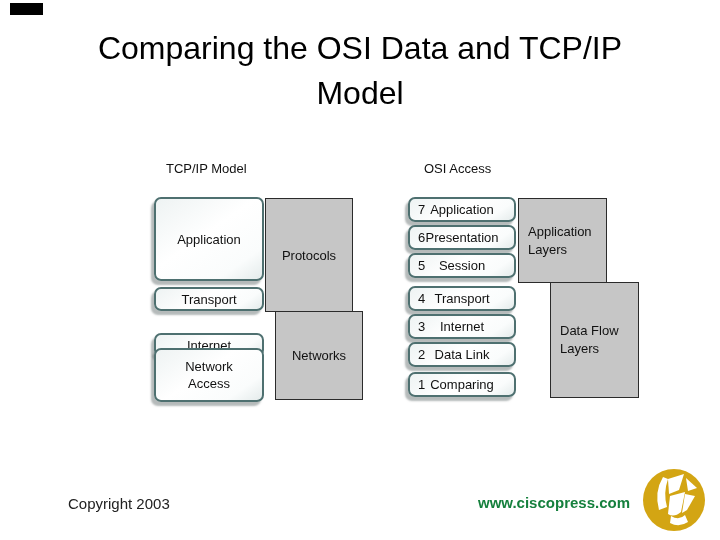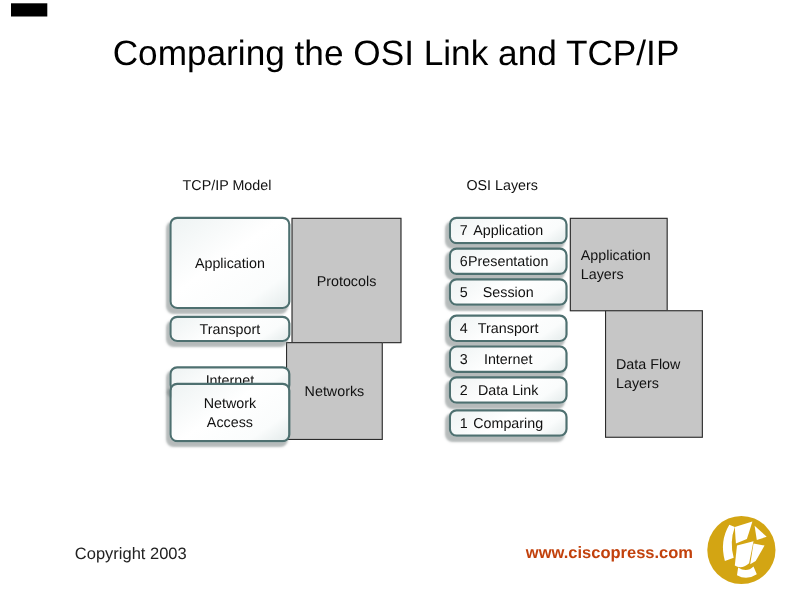--- a/index.html
+++ b/index.html
@@ -20,22 +20,22 @@
   #tcpip-heading{left:166px;top:161px;}
   #osi-heading{left:424px;top:161px;}
 
   .gray-panel{
     position:absolute;background:#c6c6c6;border:1px solid #2b2b2b;
     box-sizing:border-box;z-index:1;display:flex;align-items:center;
     font-size:13px;color:#111;
   }
   .gray-panel.centered{justify-content:center;text-align:center;}
   .gray-panel.left-lab{padding-left:9px;line-height:18px;}
-  #panel-protocols{left:265px;top:198px;width:100px;height:114px;}
-  #panel-networks{left:260px;top:311px;width:88px;height:89px;}
+  #panel-protocols{left:265px;top:198px;width:88px;height:114px;}
+  #panel-networks{left:275px;top:311px;width:88px;height:89px;}
   #panel-app-layers{left:518px;top:198px;width:89px;height:85px;}
   #panel-dataflow-layers{left:518px;top:282px;width:89px;height:116px;margin-left:32px;}
 
   .layer-box{
     position:absolute;box-sizing:border-box;z-index:2;
     background:linear-gradient(145deg,#eef3f3 0%,#ffffff 45%,#fafcfc 80%,#e4ebeb 100%);
     border:2px solid #4e7070;border-radius:7px;
     box-shadow:-3px 4px 2px rgba(120,130,130,0.55);
     display:flex;align-items:center;justify-content:center;
     font-size:13px;color:#111;text-align:center;
@@ -60,35 +60,36 @@
   .osi-box .layer-num{
     position:absolute;left:8px;top:0;height:100%;display:flex;align-items:center;
     font-size:13px;color:#111;
   }
 
   .footer-copyright{
     position:absolute;left:68px;top:495px;font-size:15px;color:#222;
   }
   .footer-site{
     position:absolute;left:478px;top:494px;width:146px;
-    font-size:15px;font-weight:bold;color:#c2410c;white-space:nowrap;
+    font-size:15px;font-weight:bold;color:#15803d;white-space:nowrap;
   }
   .logo{position:absolute;left:641px;top:466px;width:67px;height:67px;z-index:3;}
 </style>
 </head>
 <body>
 
 <div class="corner-mark"></div>
 
 <div class="slide-title">
-  <div>Comparing the OSI Link and TCP/IP</div>
+  <div>Comparing the OSI Data and TCP/IP</div>
+  <div>Model</div>
 </div>
 
 <div class="model-heading" id="tcpip-heading">TCP/IP Model</div>
-<div class="model-heading" id="osi-heading">OSI Layers</div>
+<div class="model-heading" id="osi-heading">OSI Access</div>
 
 <div class="gray-panel centered" id="panel-protocols">
   <span>Protocols</span>
 </div>
 <div class="gray-panel centered" id="panel-networks">
   <span>Networks</span>
 </div>
 
 <div class="gray-panel left-lab" id="panel-app-layers">
   <span>

